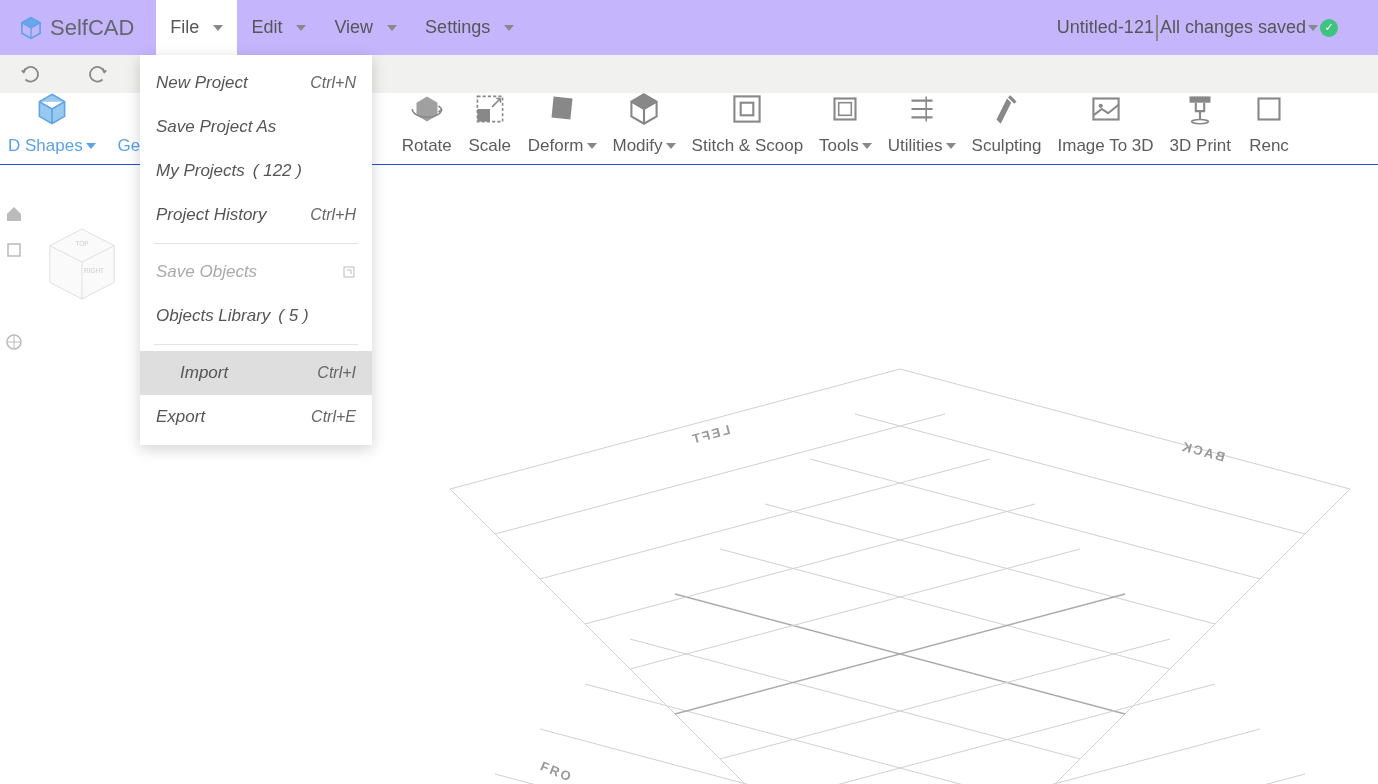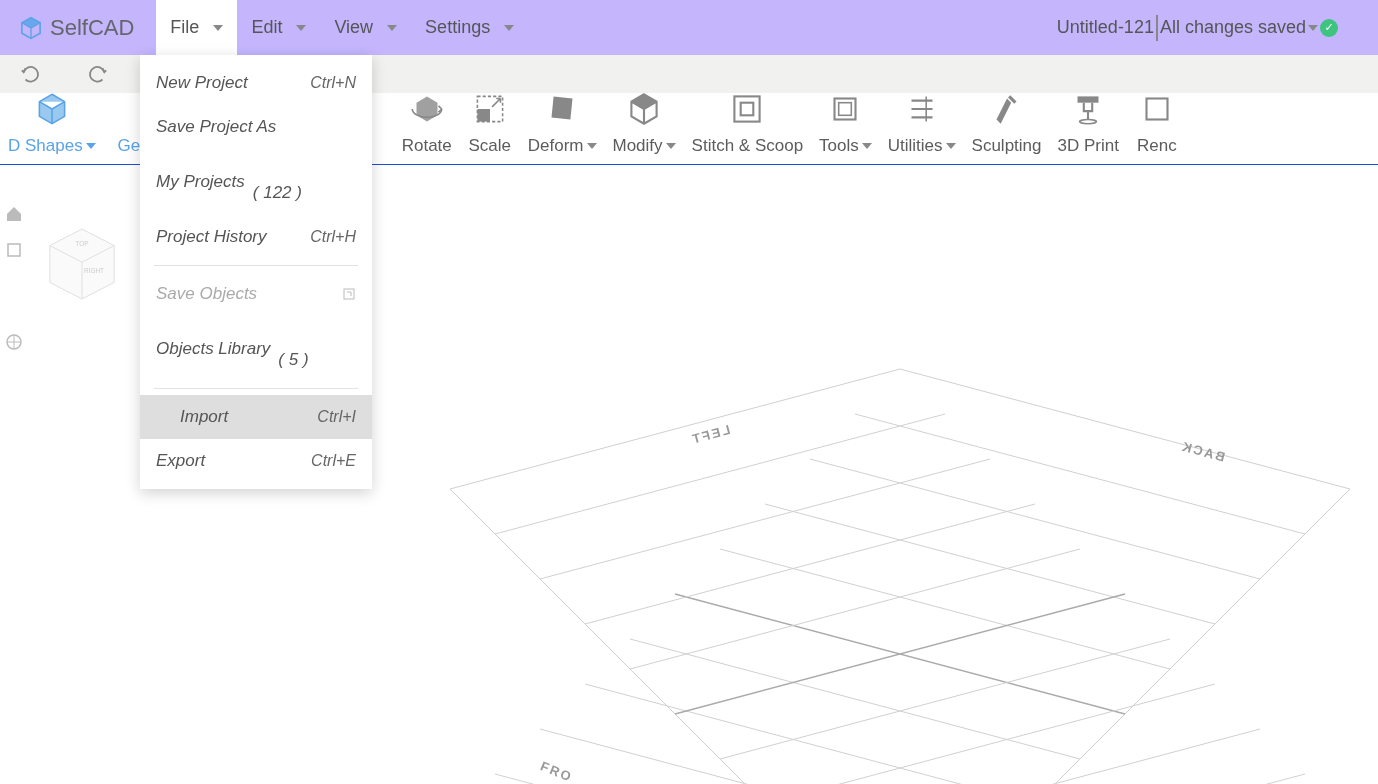--- a/index.html
+++ b/index.html
@@ -29,21 +29,21 @@
 .tool-icon { width: 42px; height: 42px; display: flex; align-items: center; justify-content: center; }
 .tool-label { font-size: 17px; color: #5c5c5c; display: flex; align-items: center; gap: 3px; white-space: nowrap; }
 .tool.blue .tool-label { color: #5aa3e8; }
 
 
 .dropdown { position: absolute; left: 140px; top: 55px; width: 232px; background: #fff; box-shadow: 0 4px 14px rgba(0,0,0,0.18); z-index: 100; padding: 6px 0; }
 .dropdown-item { padding: 12px 16px; display: flex; align-items: center; font-size: 17px; color: #555; cursor: pointer; font-style: italic; }
 .dropdown-item.hover { background: #dedede; padding-left: 40px; }
 .dropdown-item.disabled { color: #aaa; }
 .dropdown-item .kbd { margin-left: auto; font-size: 16px; color: #666; }
-.dropdown-item .count { margin-left: 8px; margin-top: 22px; }
+.dropdown-item .count { margin-left: 8px; }
 .dropdown-item .icon-r { margin-left: auto; }
 .dropdown-sep { height: 1px; background: #e2e2e2; margin: 6px 14px; }
 
 
 .side-icons { position: absolute; left: 4px; top: 204px; display: flex; flex-direction: column; gap: 16px; }
 .side-icon { width: 20px; height: 20px; display: flex; align-items: center; justify-content: center; color: #bbb; }
 
 
 .canvas { position: absolute; left: 0; top: 189px; right: 0; bottom: 0; overflow: hidden; }
 .grid-wrap { position: absolute; left: 400px; top: 170px; width: 1000px; height: 600px; }
@@ -203,20 +203,32 @@
   </div>
   <div class="tool">
     <div class="tool-icon">
         <svg viewBox="0 0 40 40">
           <path d="M10 30 L20 10 L24 14 L14 34 Z" fill="#888"></path>
           <path d="M22 8 L28 14" stroke="#888" stroke-width="3"></path>
         </svg>
       </div>
     <div class="tool-label">
         <span>Sculpting</span>
+      </div>
+  </div>
+  <div class="tool">
+    <div class="tool-icon">
+        <svg viewBox="0 0 40 40">
+          <rect x="8" y="10" width="24" height="20" fill="none" stroke="#888" stroke-width="2"></rect>
+          <circle cx="15" cy="17" r="2" fill="#888"></circle>
+          <path d="M8 26 L16 20 L22 24 L32 16" fill="none" stroke="#888" stroke-width="2"></path>
+        </svg>
+      </div>
+    <div class="tool-label">
+        <span>Image To 3D</span>
       </div>
   </div>
   <div class="tool">
     <div class="tool-icon">
         <svg viewBox="0 0 40 40">
           <rect x="10" y="8" width="20" height="6" fill="#888"></rect>
           <path d="M16 14 L16 22 L24 22 L24 14" fill="none" stroke="#888" stroke-width="2"></path>
           <path d="M20 22 L20 30" stroke="#888" stroke-width="2"></path>
           <ellipse cx="20" cy="32" rx="8" ry="2" fill="none" stroke="#888" stroke-width="1.5"></ellipse>
         </svg>

